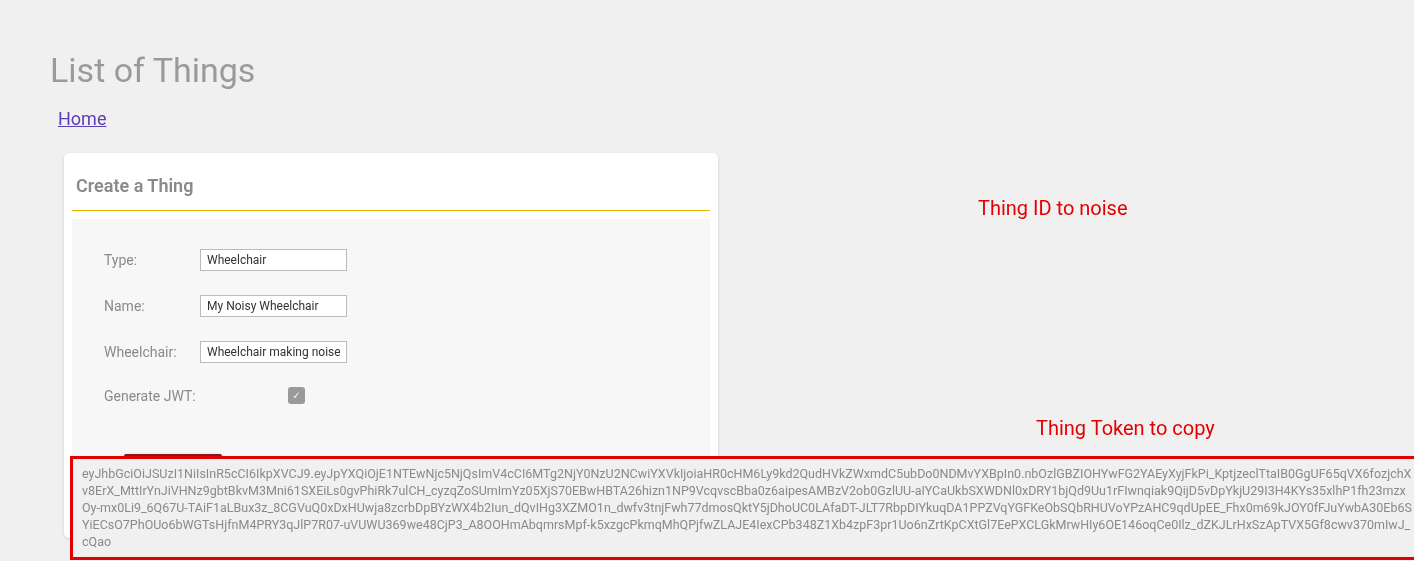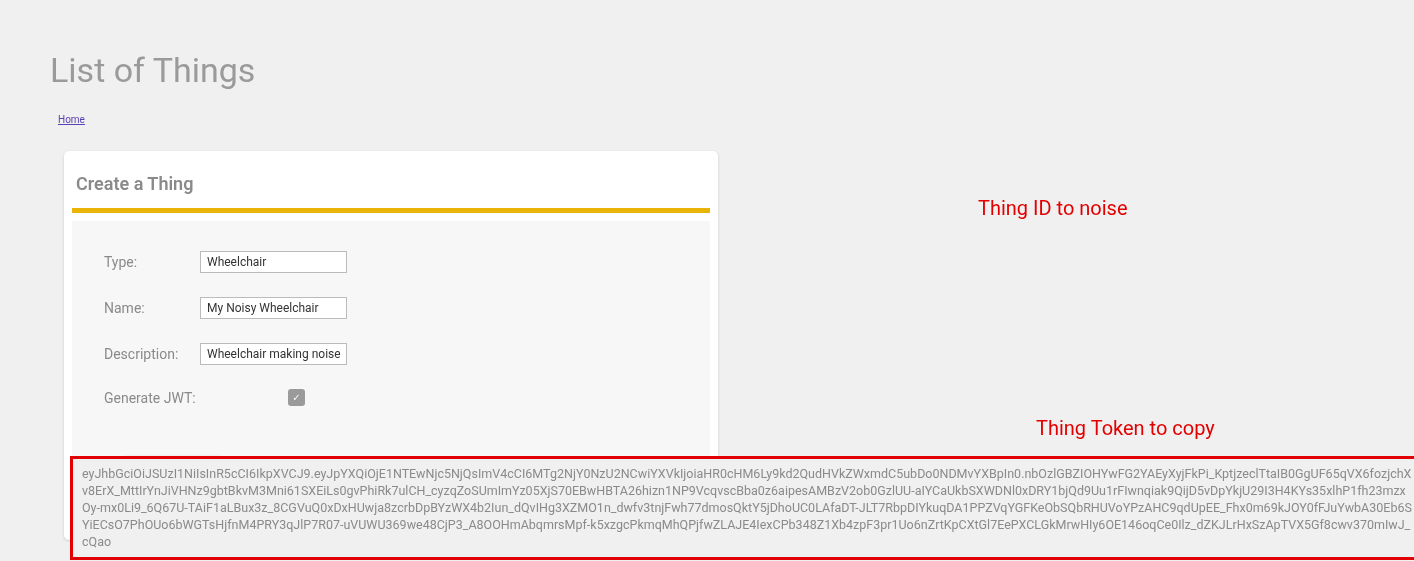--- a/index.html
+++ b/index.html
@@ -17,40 +17,40 @@
     }
     .page-title {
       font-size: 34px;
       font-weight: 400;
       color: #9a9a9a;
       margin-bottom: 18px;
     }
     .breadcrumb a {
       color: #5a3fb5;
       text-decoration: underline;
-      font-size: 10px;
+      font-size: 18px;
     }
     .main-row {
       display: flex;
       margin-top: 16px;
       align-items: flex-start;
     }
     .form-card {
       background: #fff;
       border-radius: 5px;
       box-shadow: 0 1px 3px rgba(0,0,0,0.15);
       width: 654px;
       margin-left: 14px;
     }
     .card-header {
       padding: 14px 4px;
       font-size: 18px;
       font-weight: 600;
       color: #8a8a8a;
-      border-bottom: 5px solid #eab308;
+      border-bottom: 1px solid #eab308;
     }
     .card-body {
       padding: 14px 16px 22px 16px;
       background: #f7f7f7;
       border-bottom-left-radius: 5px;
       border-bottom-right-radius: 5px;
     }
     .form-row {
       display: flex;
       align-items: center;
@@ -151,21 +151,21 @@
       <div class="card-body">
         <div class="form-row">
           <div class="form-label">Type:</div>
           <input class="form-input" type="text" value="Wheelchair" style="">
         </div>
         <div class="form-row">
           <div class="form-label">Name:</div>
           <input class="form-input" type="text" value="My Noisy Wheelchair" style="">
         </div>
         <div class="form-row">
-          <div class="form-label">Description:</div>
+          <div class="form-label">Wheelchair:</div>
           <input class="form-input" type="text" value="Wheelchair making noise!" style="">
         </div>
         <div class="form-row">
           <div class="form-label" style="width:168px;">Generate JWT:</div>
           <div class="checkbox-box">
             <span>✓</span>
           </div>
         </div>
         <div class="create-btn-wrap">
           <button class="create-btn">Create</button>

